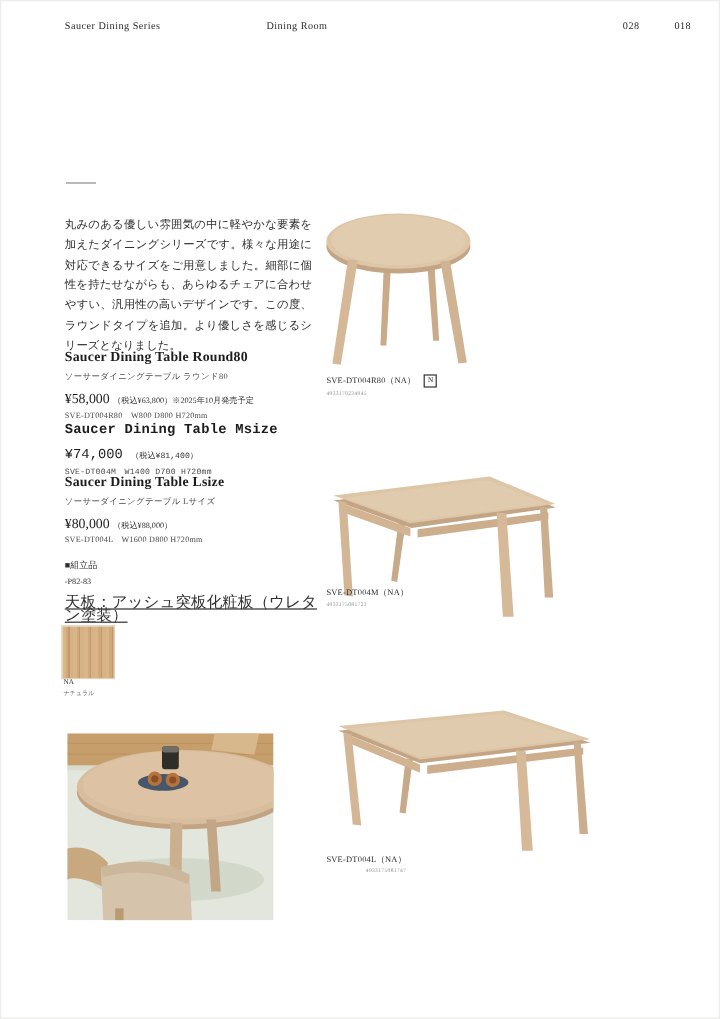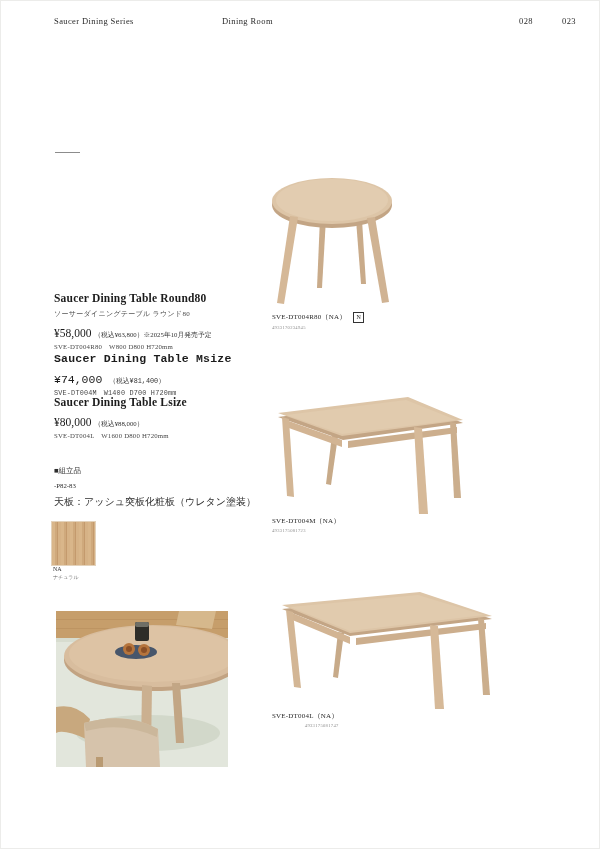--- a/index.html
+++ b/index.html
@@ -27,78 +27,80 @@
   .prod h3{margin:0;font-size:11.5px;font-weight:600;letter-spacing:.2px;color:#1c1c1c;}
   .prod .sub{margin:5px 0 0;font-size:7px;color:#4a4a4a;letter-spacing:.3px;}
   .prod .priceline{margin:8px 0 0;font-size:11.5px;color:#1c1c1c;}
   .prod .pricenote{font-size:6.8px;color:#333;}
   .prod .spec{margin:2px 0 0;font-size:6.8px;color:#4a4a4a;letter-spacing:.2px;}
   .p1{top:292px;} .p2{top:352px;font-family:Liberation Mono, monospace;} .p3{top:396px;}
   
   .notes{position:absolute;left:54px;top:466px;width:220px;}
   .notes .asm{margin:0;font-size:7.5px;color:#2e2e2e;}
   .notes .pref{margin:6px 0 0;font-size:6.8px;color:#2e2e2e;}
-  .notes .mat{margin:7px 0 0;font-size:10px;color:#2e2e2e;line-height:11px;}
+  .notes .mat{margin:7px 0 0;font-size:13px;color:#2e2e2e;line-height:11px;text-decoration:underline;}
   .notes .mat2{margin:1px 0 0;font-size:7.5px;color:#2e2e2e;line-height:11px;}
   
   .swatch{
     position:absolute;left:52px;top:522px;width:43px;height:43px;
     background:repeating-linear-gradient(to right,
       var(--swatch-light,#d9b68a) 0 3px,#cfa97c 3px 5px,
       var(--swatch-dark,#c49a6d) 5px 6px,#d6b286 6px 9px);
     outline:1px solid #e3d2bb;
   }
   .fin-code{position:absolute;left:53px;top:566px;font-size:6px;color:#333;}
   .fin-name{position:absolute;left:53px;top:574px;font-size:5px;color:#666;}
   
   .fig{position:absolute;}
   .fig-round{left:268px;top:170px;}
   .fig-m{left:266px;top:389px;}
   .fig-l{left:268px;top:584px;}
   .cap{position:absolute;left:272px;font-size:7px;color:#2b2b2b;letter-spacing:.2px;white-space:nowrap;}
   .cap .jan{display:block;font-size:4.6px;color:#8f8f8f;margin-top:1.5px;letter-spacing:.3px;}
-  .cap1{top:312px;} .cap2{top:516px;} .cap3{top:711px;text-align:right;}
+  .cap1{top:312px;} .cap2{top:489px;} .cap3{top:711px;text-align:right;}
   .nbadge{
     display:inline-block;vertical-align:top;margin-left:7px;
     width:9px;height:9px;line-height:9px;text-align:center;
     border:.8px solid #333;font-size:6px;color:#222;
   }
   
   .photo{position:absolute;left:56px;top:611px;width:172px;height:156px;overflow:hidden;}
 </style>
 </head>
 <body>
 
 <div class="page">
 
   <div class="hdr">
     <span class="series">Saucer Dining Series</span>
     <span class="room">Dining Room</span>
     <span class="pgL">028</span>
-    <span class="pgR">023</span>
+    <span class="pgR">018</span>
   </div>
 
   <div class="dash"></div>
 
+  <p class="intro">丸みのある優しい雰囲気の中に軽やかな要素を加えたダイニングシリーズです。様々な用途に対応できるサイズをご用意しました。細部に個性を持たせながらも、あらゆるチェアに合わせやすい、汎用性の高いデザインです。この度、ラウンドタイプを追加。より優しさを感じるシリーズとなりました。</p>
 
   <div class="prod p1">
     <h3>Saucer Dining Table Round80</h3>
     <p class="sub">ソーサーダイニングテーブル ラウンド80</p>
     <p class="priceline"><span>¥58,000</span> <span class="pricenote">（税込¥63,800）※2025年10月発売予定</span></p>
     <p class="spec">SVE-DT004R80　W800 D800 H720mm</p>
   </div>
 
   <div class="prod p2">
     <h3>Saucer Dining Table Msize</h3>
     <p class="priceline"><span>¥74,000</span> <span class="pricenote">（税込¥81,400）</span></p>
     <p class="spec">SVE-DT004M　W1400 D700 H720mm</p>
   </div>
 
   <div class="prod p3">
     <h3>Saucer Dining Table Lsize</h3>
+    <p class="sub">ソーサーダイニングテーブル Lサイズ</p>
     <p class="priceline"><span>¥80,000</span> <span class="pricenote">（税込¥88,000）</span></p>
     <p class="spec">SVE-DT004L　W1600 D800 H720mm</p>
   </div>
 
   <div class="notes">
     <p class="asm">■組立品</p>
     <p class="pref">-P82-83</p>
     <p class="mat">天板：アッシュ突板化粧板（ウレタン塗装）</p>
   </div>
 

